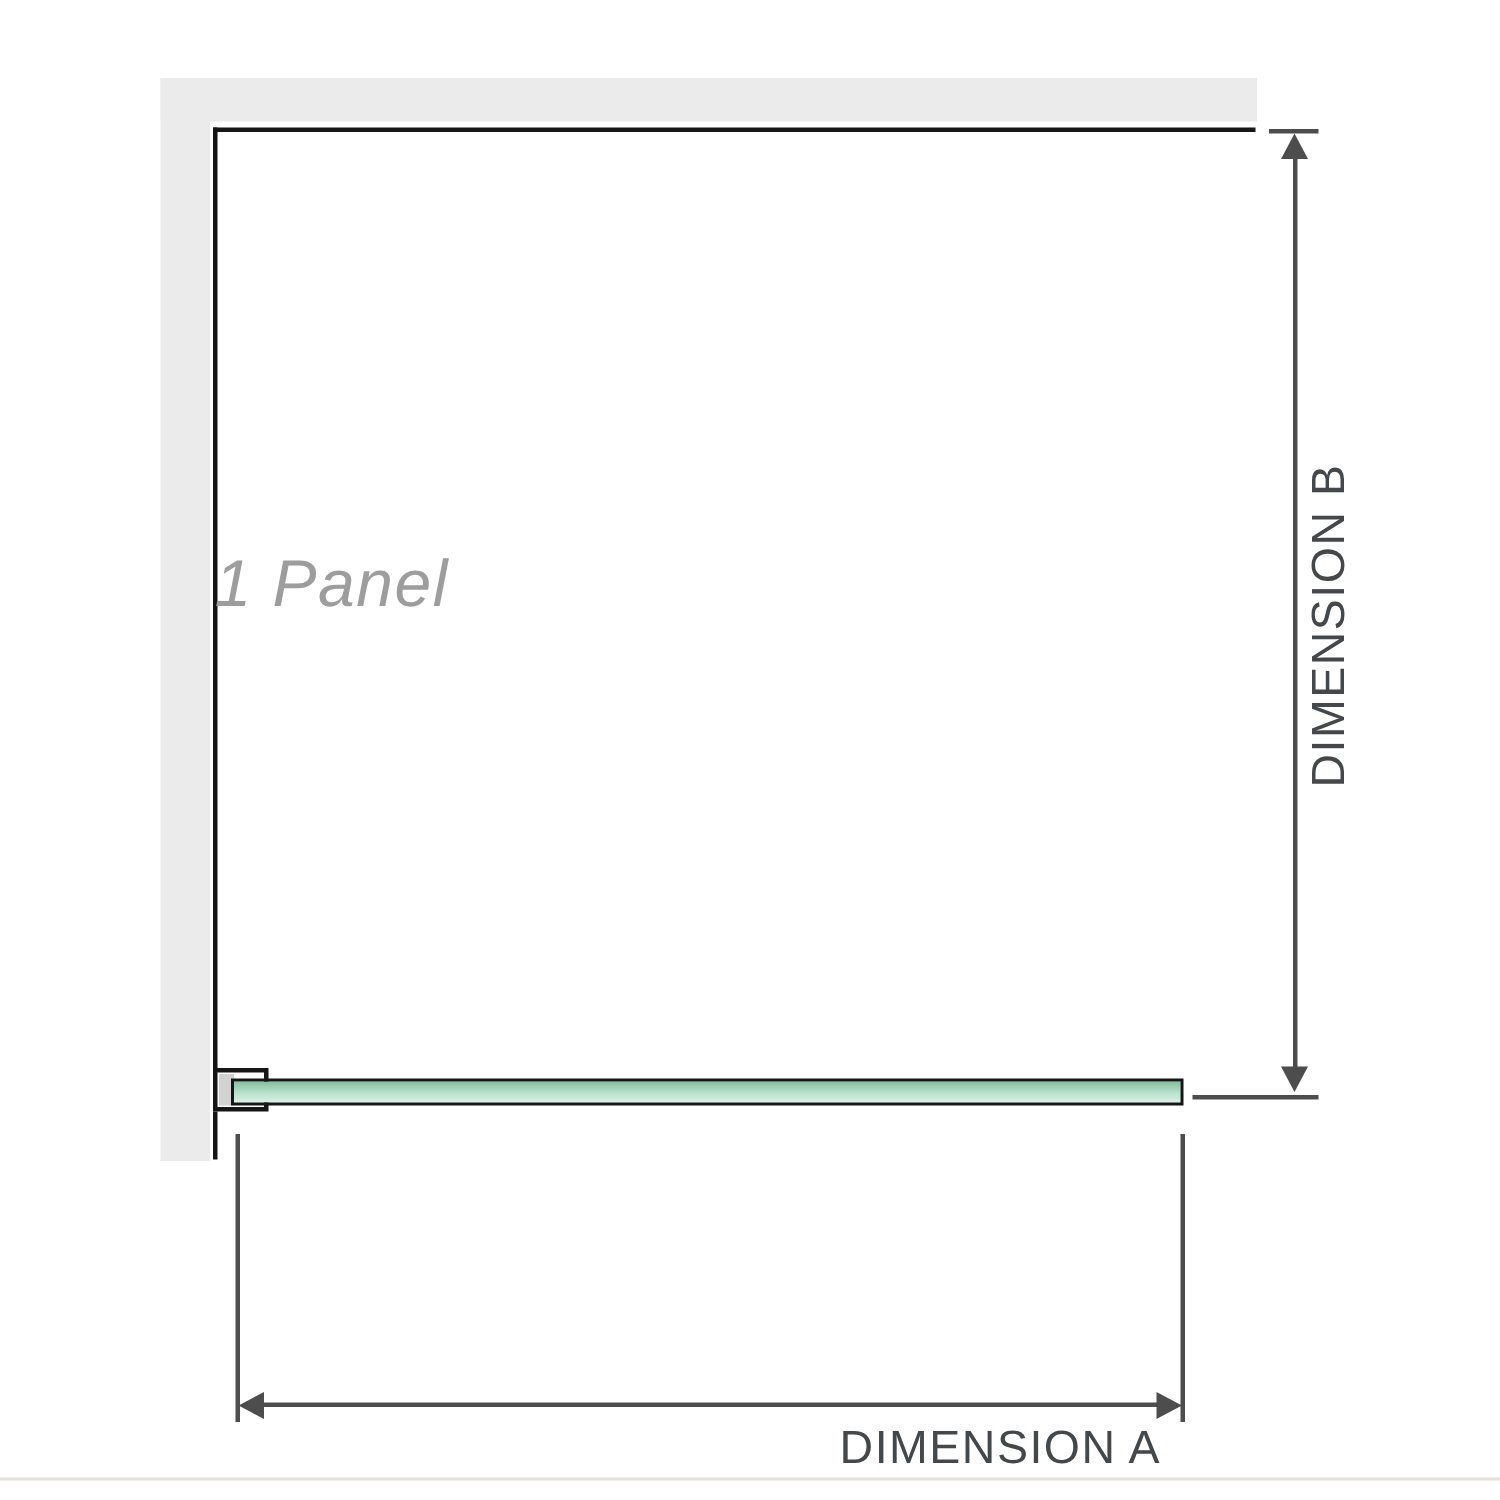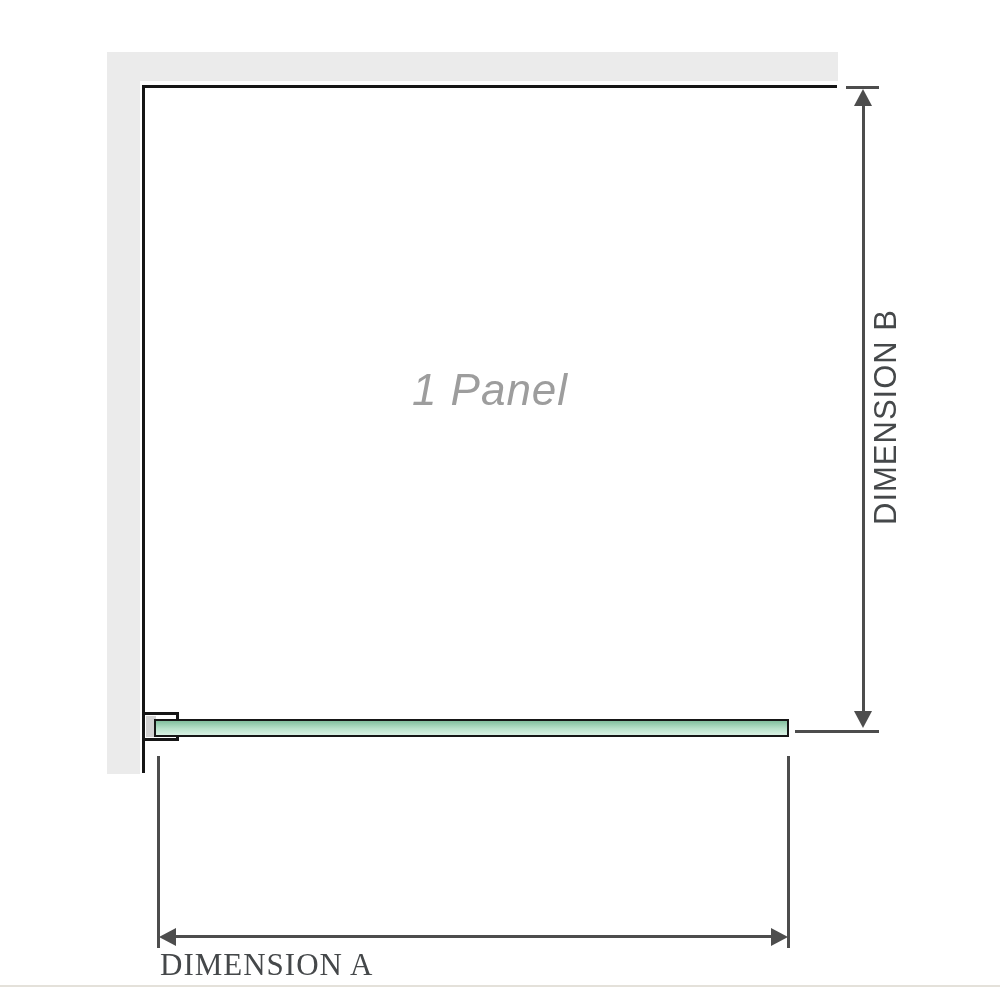--- a/index.html
+++ b/index.html
@@ -33,21 +33,21 @@
     background: var(--color-outline, #161616);
   }
   .outline-left {
     left: 142px; top: 85px; width: 3px; height: 688px;
     background: var(--color-outline, #161616);
   }
 
   
   .panel-label {
     left: 143px; top: 368px; width: 694px;
-    text-align: center;
+    text-align: left;
     font-size: 44px;
     font-style: italic;
     letter-spacing: 1px;
     color: var(--color-panel-text, #9d9d9d);
     line-height: 1;
   }
 
   
   .bracket {
     left: 142px; top: 712px; width: 37px; height: 29px;
@@ -114,22 +114,21 @@
     border-right: 17px solid var(--color-dimension-line, #4d4d4d);
   }
   .dima-arrow-right {
     left: 771px; top: 928px; width: 0; height: 0;
     border-top: 9px solid transparent;
     border-bottom: 9px solid transparent;
     border-left: 17px solid var(--color-dimension-line, #4d4d4d);
   }
   .dima-label {
     left: 160px; top: 948px; width: 614px;
-    text-align: left;
-    font-family: Liberation Serif, serif;
+    text-align: right;
   }
 
   
   .baseline {
     left: 0; top: 985px; width: 1000px; height: 2px;
     background: var(--color-baseline, #e4e1da);
   }
 </style>
 </head>
 <body>

